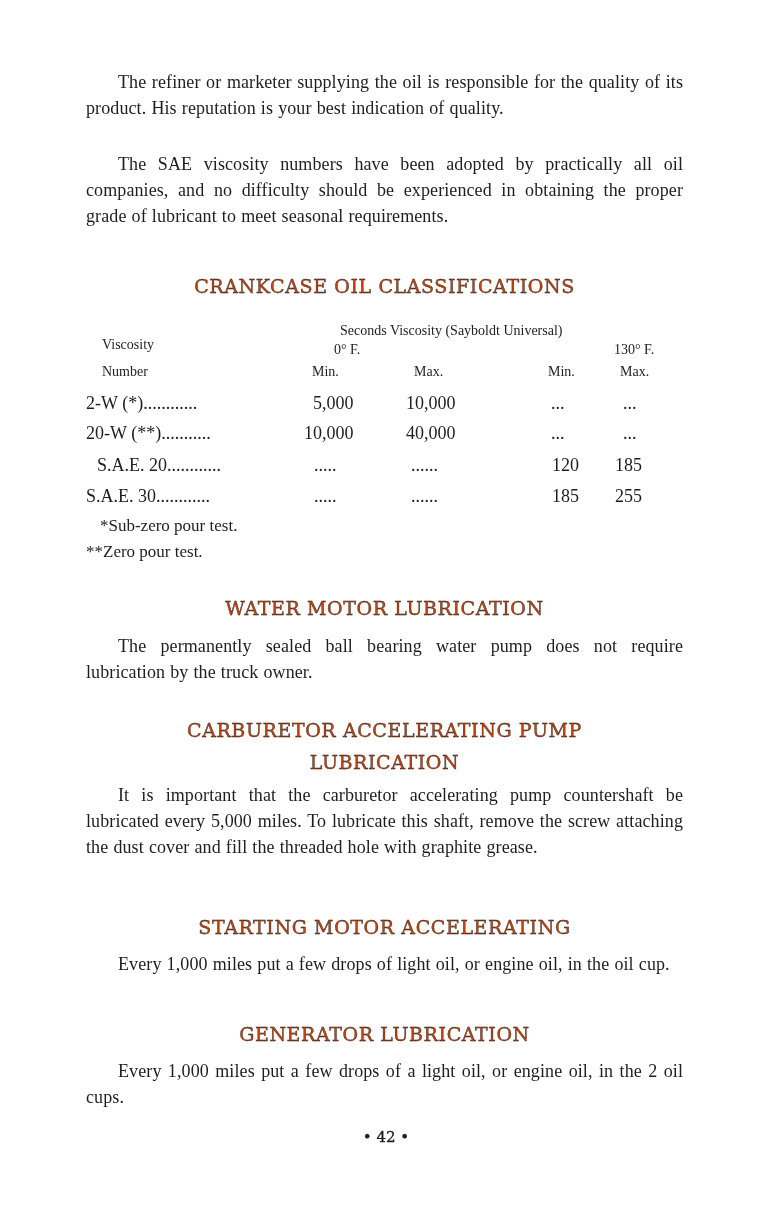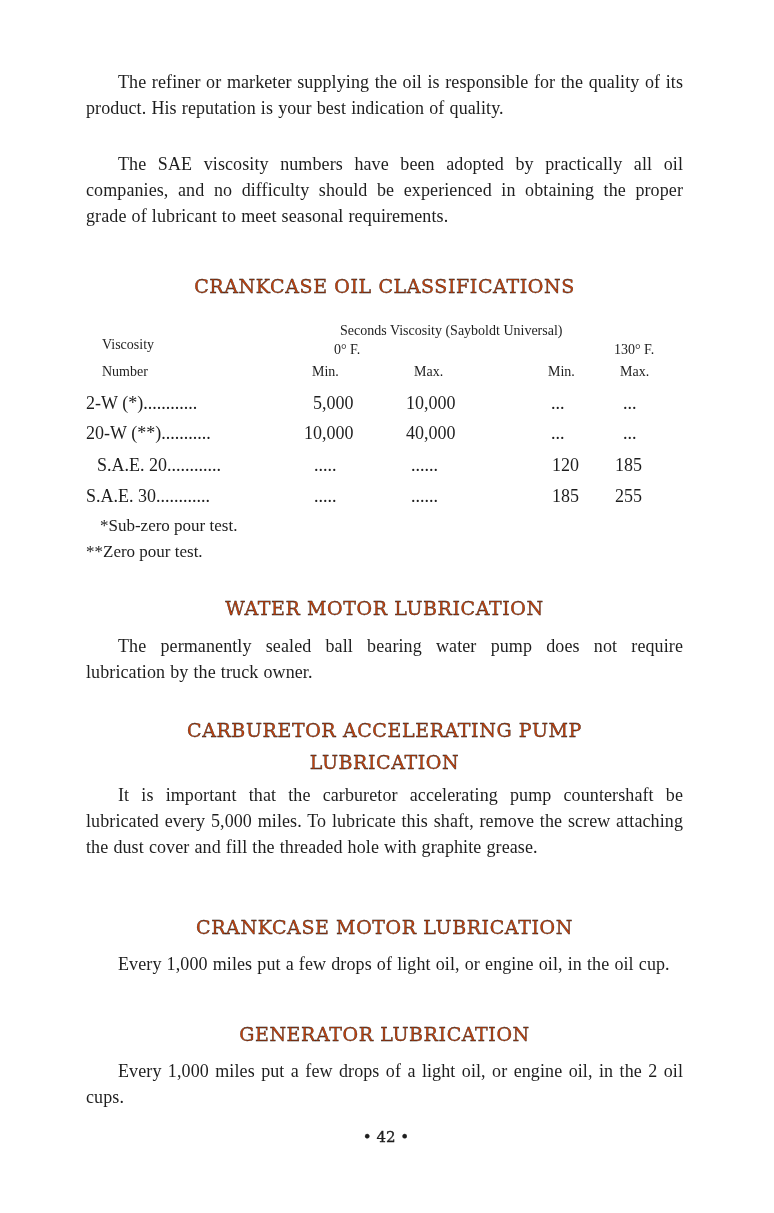--- a/index.html
+++ b/index.html
@@ -130,20 +130,20 @@
   <span class="footnote" style="left:14px; top:514px;">*Sub-zero pour test.</span>
   <span class="footnote" style="left:0; top:540px;">**Zero pour test.</span>
 
   <h2 class="heading abs" style="top:594px; width:597px;">WATER MOTOR LUBRICATION</h2>
   <p class="para abs" style="top:633px; width:597px;">The permanently sealed ball bearing water pump does not require lubrication by the truck owner.</p>
 
   <h2 class="heading abs" style="top:716px; width:597px;">CARBURETOR ACCELERATING PUMP</h2>
   <h2 class="heading abs" style="top:718px; width:597px;margin-top:30px;">LUBRICATION</h2>
   <p class="para abs" style="top:782px; width:597px;">It is important that the carburetor accelerating pump countershaft be lubricated every 5,000 miles. To lubricate this shaft, remove the screw attaching the dust cover and fill the threaded hole with graphite grease.</p>
 
-  <h2 class="heading abs" style="top:913px; width:597px;">CRANKCASE MOTOR LUBRICATION</h2>
+  <h2 class="heading abs" style="top:913px; width:597px;">STARTING MOTOR ACCELERATING</h2>
   <p class="para abs" style="top:951px; width:597px;">Every 1,000 miles put a few drops of light oil, or engine oil, in the oil cup.</p>
 
   <h2 class="heading abs" style="top:1020px; width:597px;">GENERATOR LUBRICATION</h2>
   <p class="para abs" style="top:1058px; width:597px;">Every 1,000 miles put a few drops of a light oil, or engine oil, in the 2 oil cups.</p>
 </div>
 
 <div class="pagenum" style="top:1128px;">• 42 •</div>
 
 </body></html>

